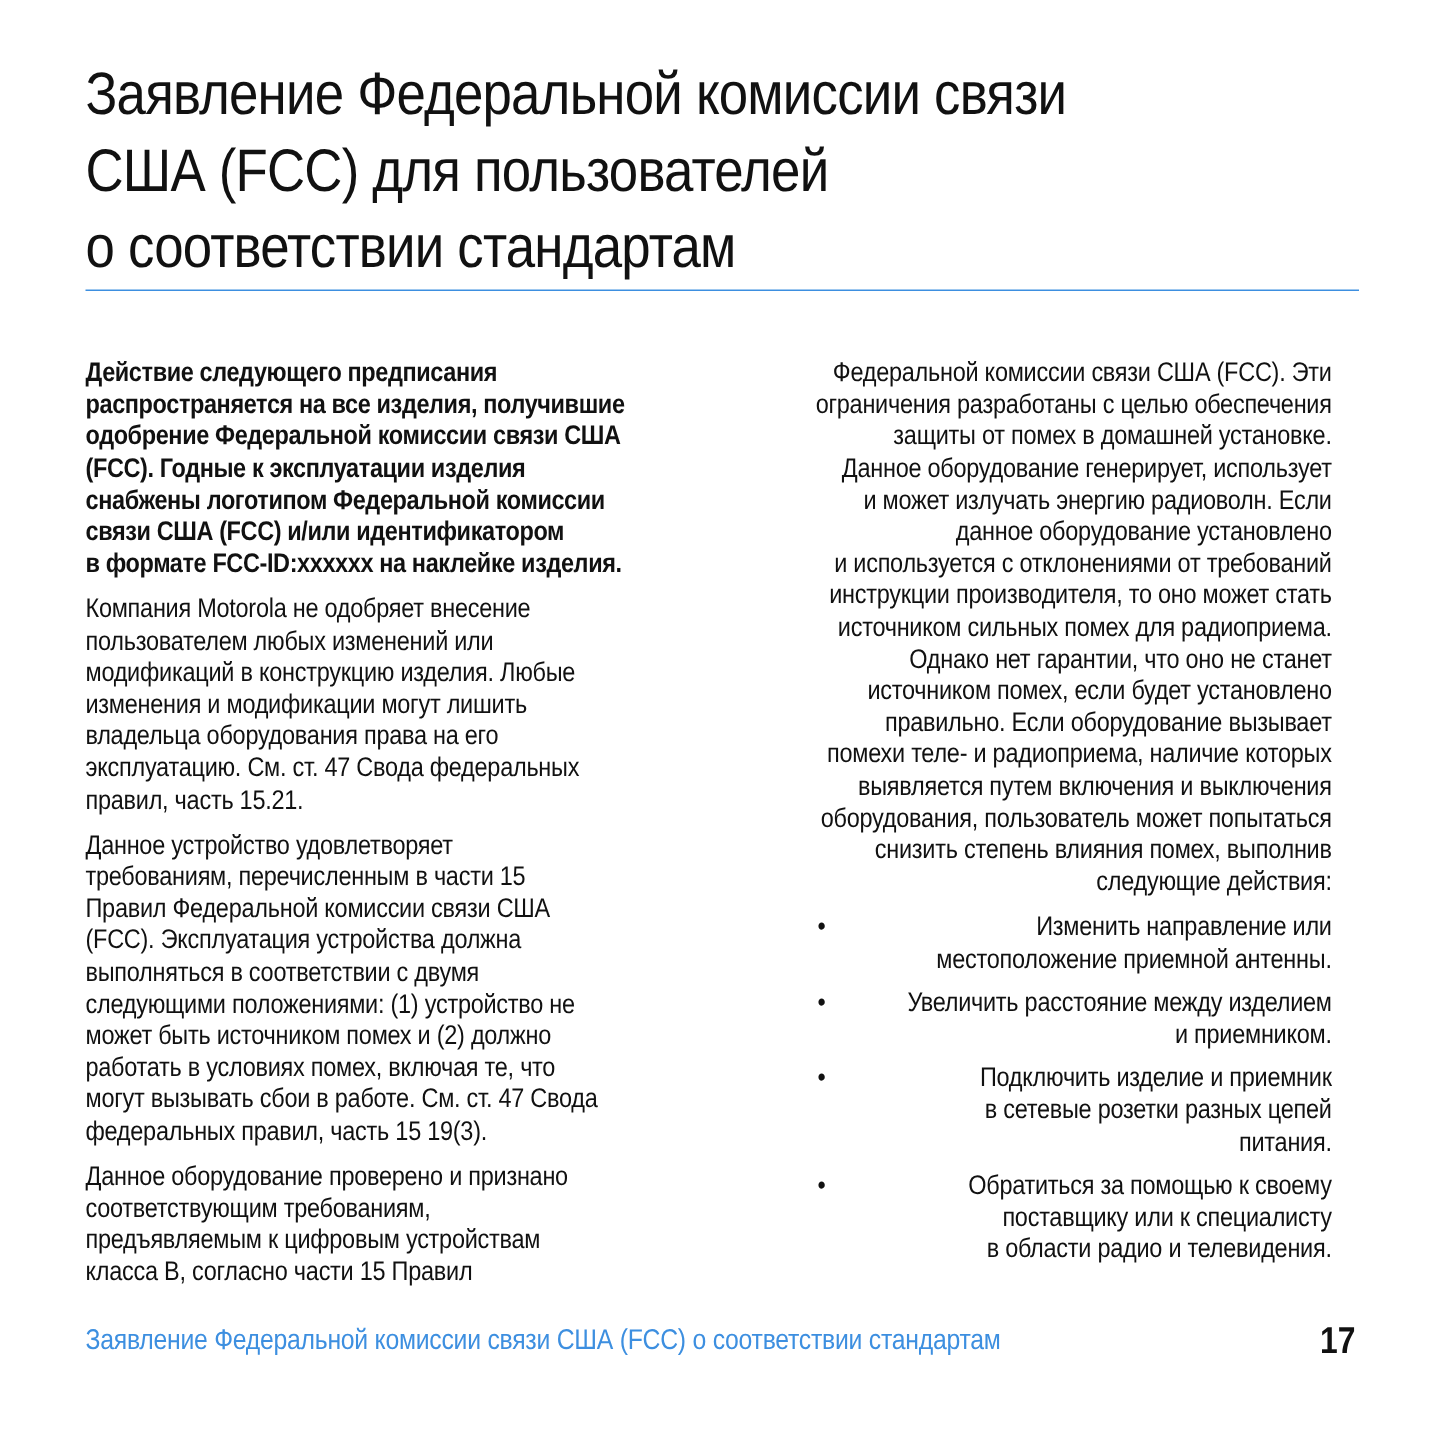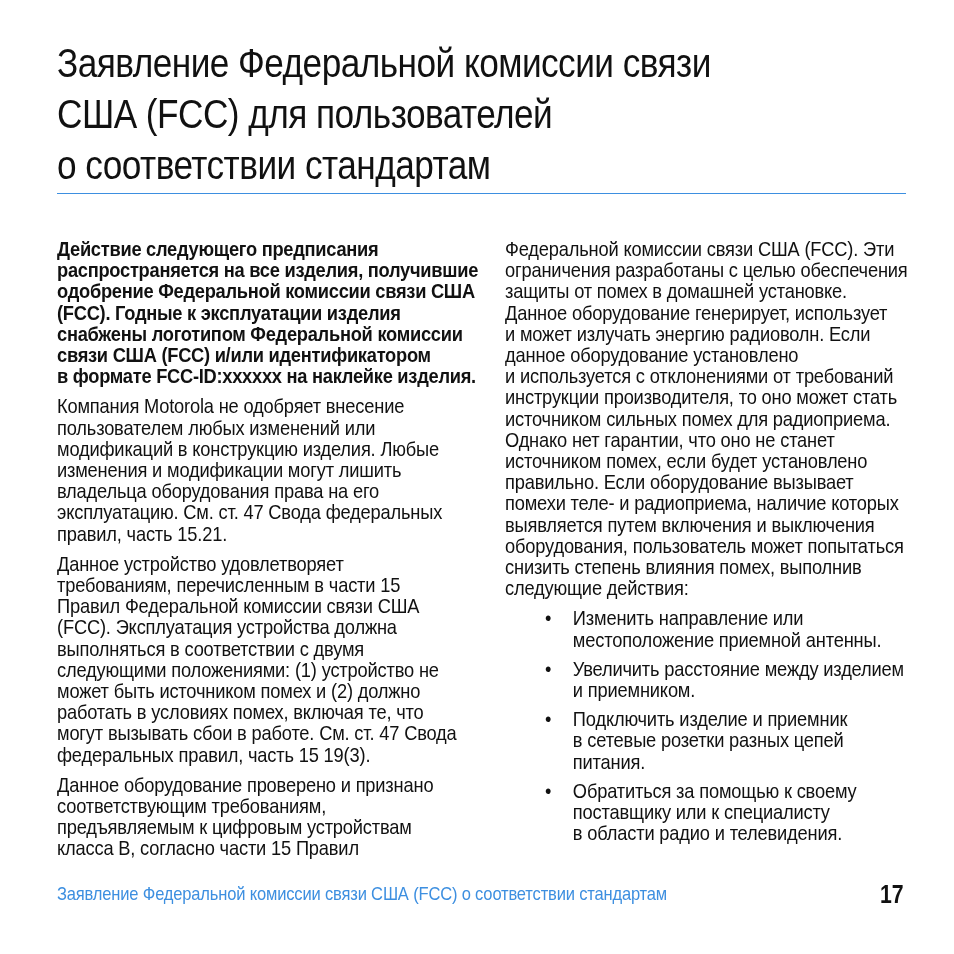--- a/index.html
+++ b/index.html
@@ -34,26 +34,26 @@
       position: absolute;
       left: 57px;
       top: 193px;
       width: 849px;
       height: 0;
       border-top: 1.5px solid #3d8fe0;
     }
     .col {
       position: absolute;
       top: 238px;
-      font-size: 21px;
+      font-size: 18px;
       line-height: 21.2px;
       letter-spacing: -0.2px;
     }
     .col-left { left: 57px; width: 440px; }
-    .col-right { left: 505px; width: 440px; }
+    .col-right { left: 505px; width: 440px; text-align: right; }
     .col .inner {
       transform: scaleX(0.87);
       transform-origin: left top;
     }
     .para { margin: 0 0 9px 0; }
     .para span, .bullet-text span { display: block; white-space: nowrap; }
     .para.bold { font-weight: bold; letter-spacing: -0.3px; }
     .bullets { list-style: none; margin: 6px 0 0 0; padding: 0; }
     .bullet {
       position: relative;

